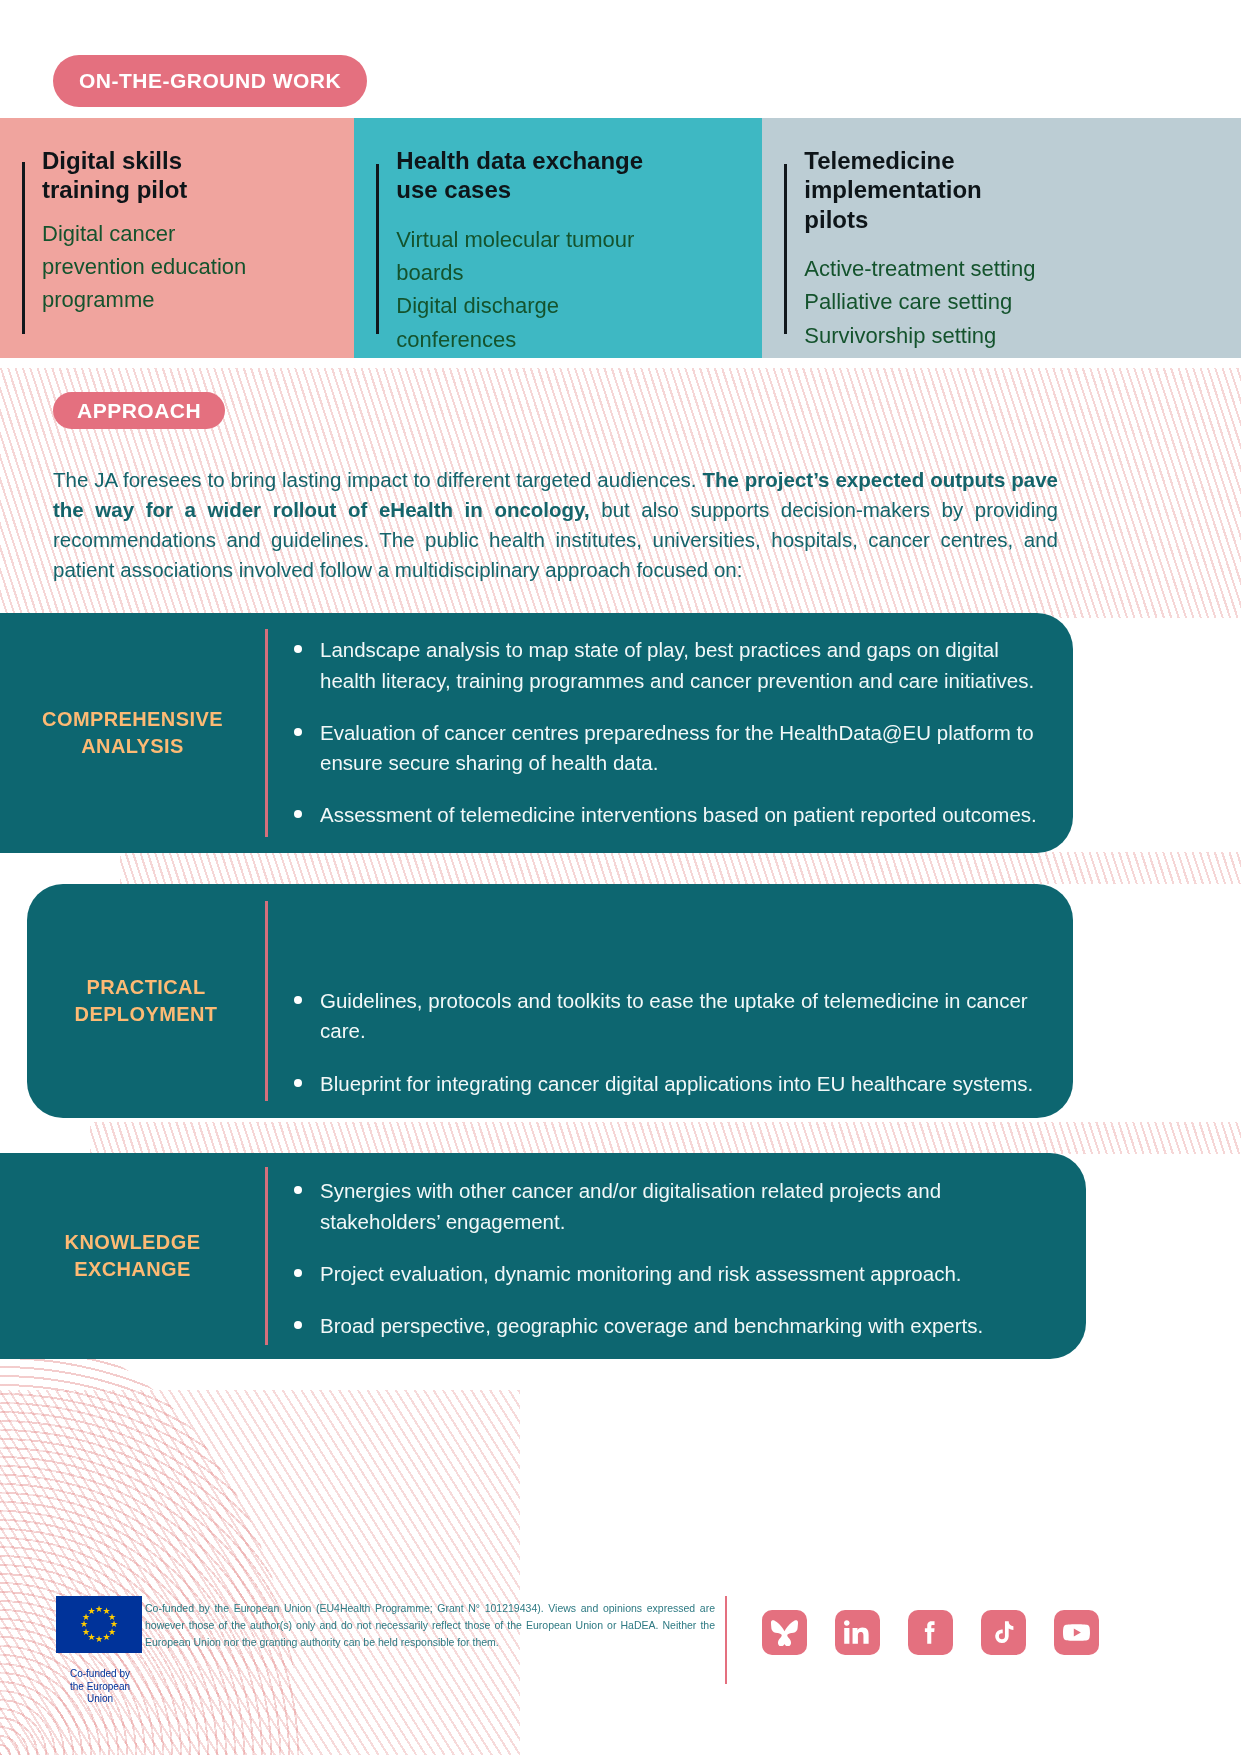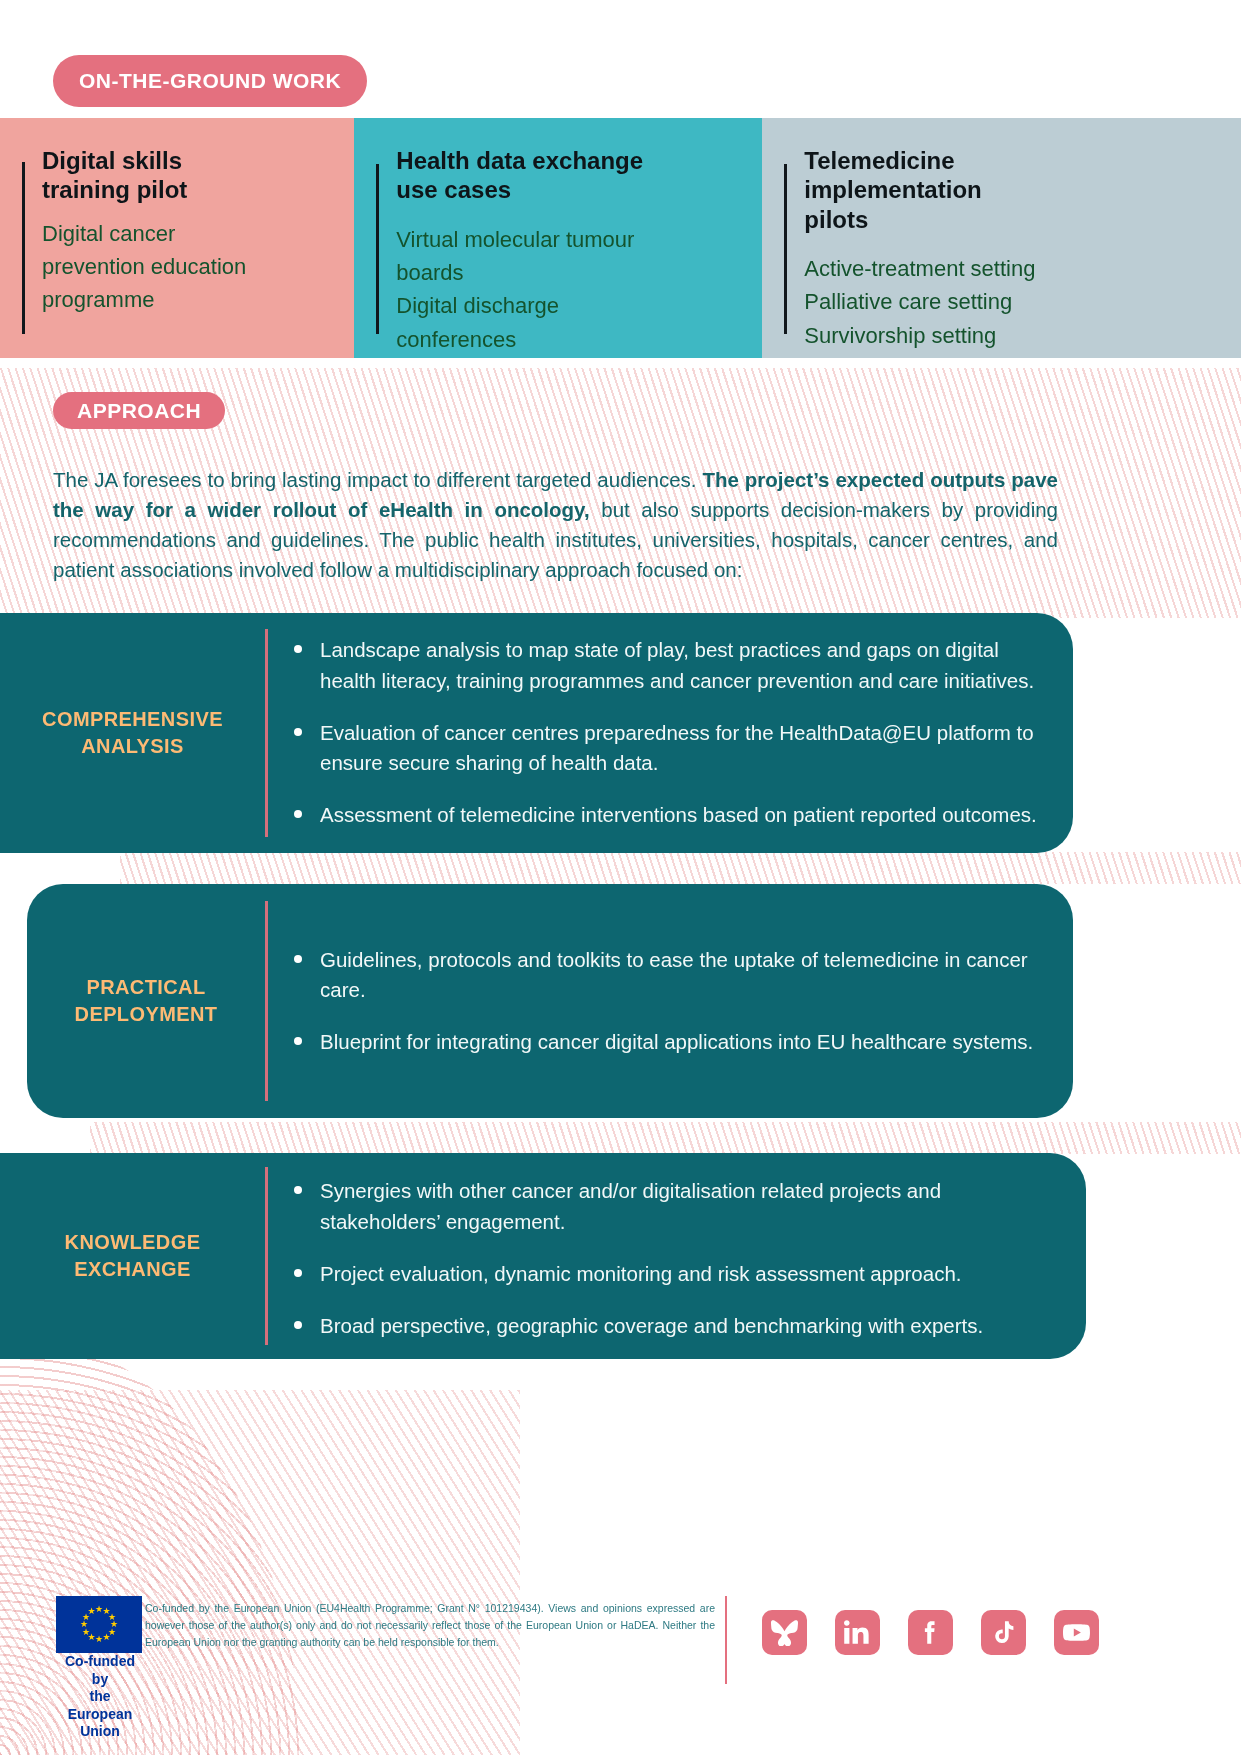--- a/index.html
+++ b/index.html
@@ -95,39 +95,39 @@
   }
 
   #card-0{left:0;top:613px;width:1073px;height:240px;border-radius:0 36px 36px 0;}
   #card-0 .card-title{width:265px;}
   #card-0 .divider{height:208px;}
   #card-0 ul{padding:8px 20px 8px 18px;}
 
   #card-1{left:27px;top:884px;width:1046px;height:234px;border-radius:36px;}
   #card-1 .card-title{width:238px;}
   #card-1 .divider{height:200px;}
-  #card-1 ul{padding:8px 20px 8px 18px;}
+  #card-1 ul{padding:8px 20px 8px 18px;justify-content:flex-end;}
 
   #card-2{left:0;top:1153px;width:1086px;height:206px;border-radius:0 36px 36px 0;}
   #card-2 .card-title{width:265px;}
   #card-2 .divider{height:178px;}
   #card-2 ul{padding:6px 20px 0 18px;}
 
   
   #footer{position:absolute;left:0;top:1586px;width:1241px;height:120px;}
   #eu-badge{position:absolute;left:56px;top:10px;width:88px;text-align:center;}
   #eu-flag{
     width:86px;height:57px;background:#00339A;position:relative;display:block;
   }
   #eu-flag .star{
     position:absolute;color:#FFCC00;font-size:9px;line-height:9px;
     width:9px;height:9px;text-align:center;
   }
   #eu-caption{
-    margin-top:0;font-size:14px;line-height:1.25;color:#00339A;font-weight:bold;
+    margin-top:15px;font-size:10px;line-height:1.25;color:#00339A;font-weight:normal;
   }
   #footer-text{
     position:absolute;left:145px;top:14px;width:570px;
     font-size:10.5px;line-height:1.62;color:#2E7A83;text-align:justify;
   }
   #footer-rule{position:absolute;left:725px;top:10px;width:2px;height:88px;background:#E4707F;}
   #social{position:absolute;left:762px;top:24px;display:flex;gap:28px;}
   .social-btn{
     width:45px;height:45px;border-radius:10px;background:#E4707F;
     display:flex;align-items:center;justify-content:center;

